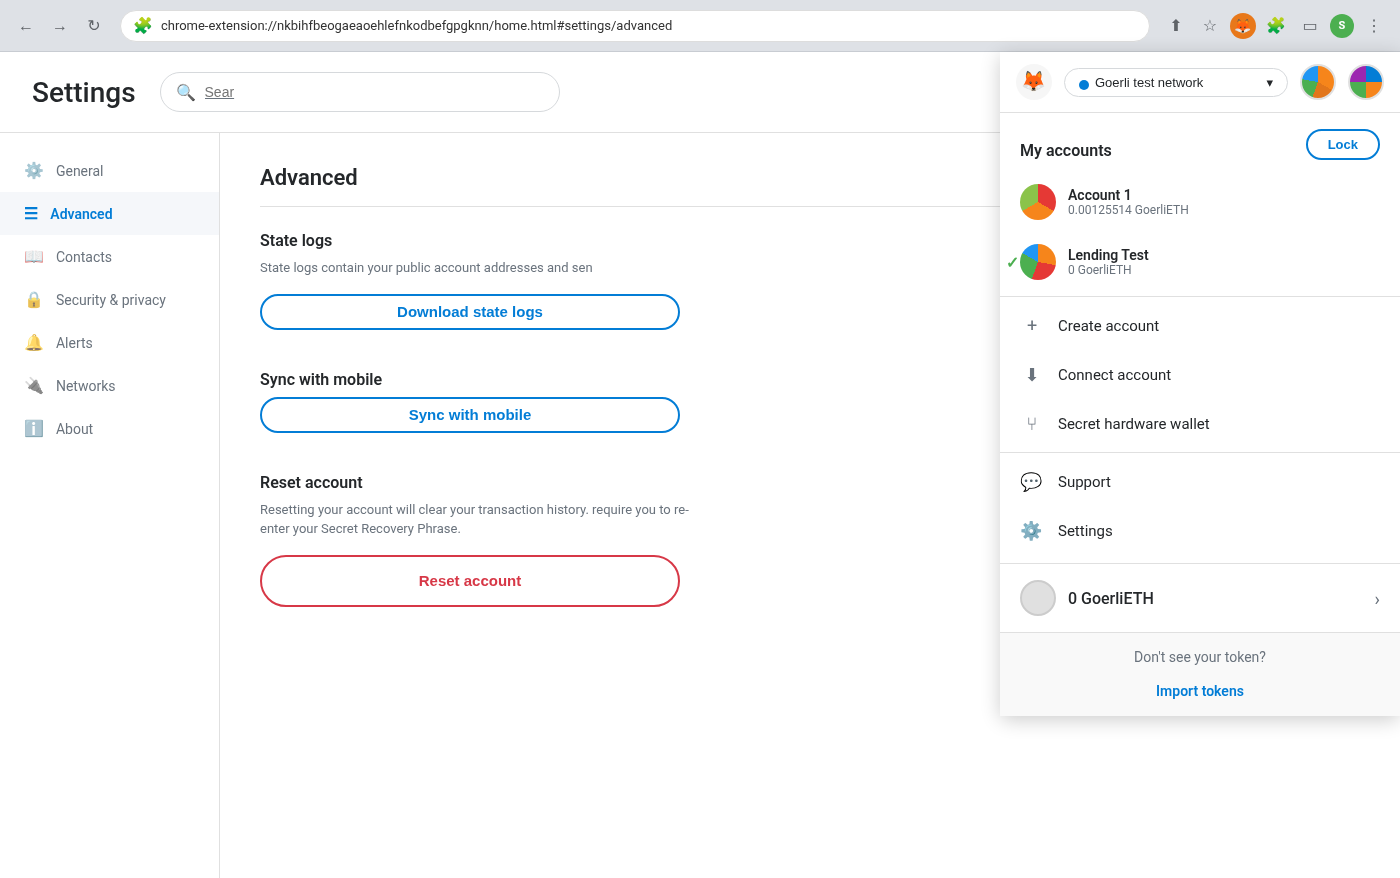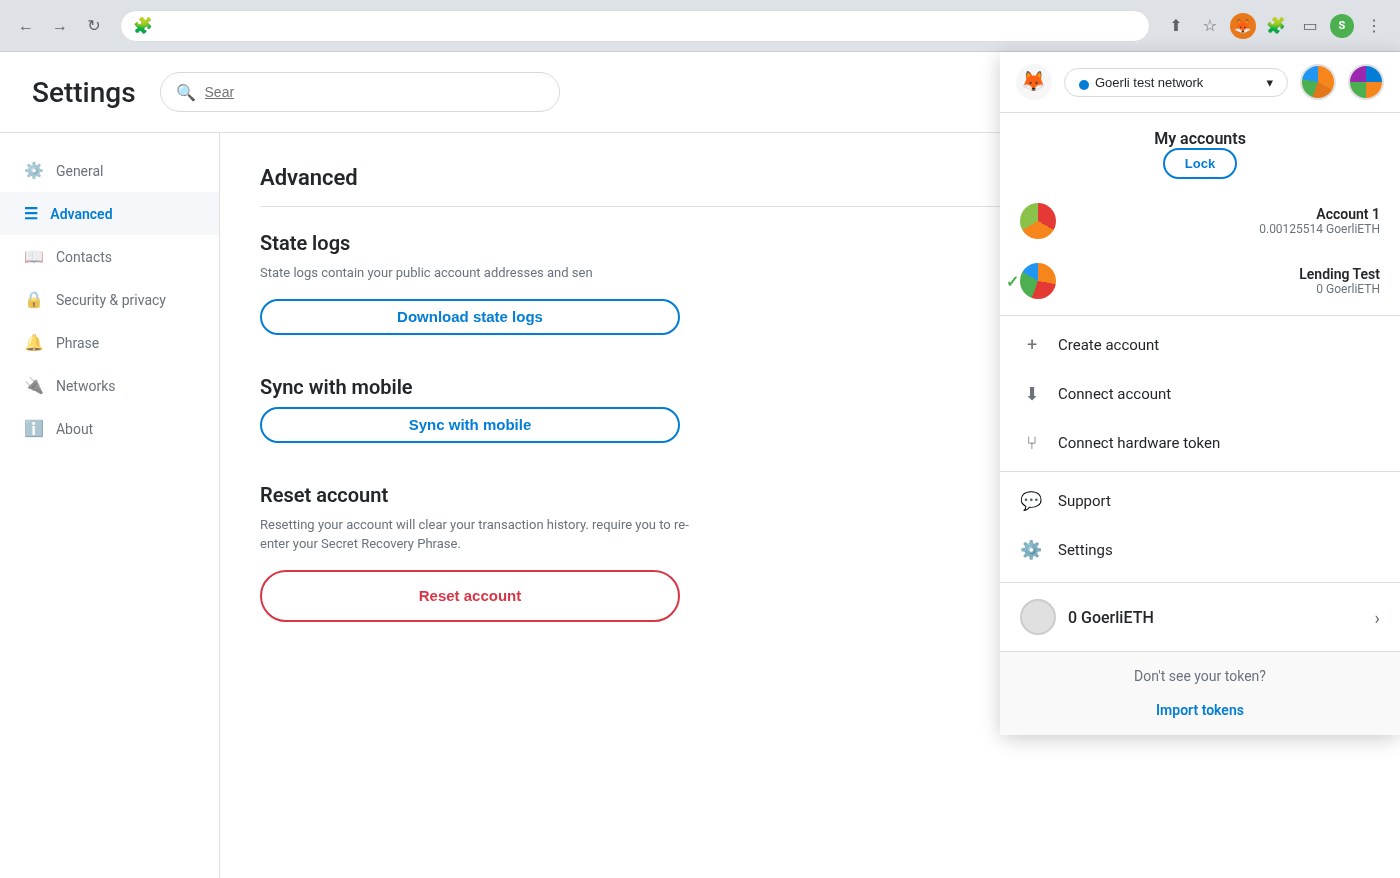--- a/index.html
+++ b/index.html
@@ -133,21 +133,21 @@
       color: #24272a;
       margin-bottom: 24px;
       padding-bottom: 16px;
       border-bottom: 1px solid #e0e0e0;
     }
 
     .setting-section {
       margin-bottom: 40px;
     }
     .setting-section-title {
-      font-size: 20px;
+      font-size: 16px;
       font-weight: 600;
       color: #24272a;
       margin-bottom: 8px;
     }
     .setting-section-desc {
       font-size: 13px;
       color: #6a737d;
       margin-bottom: 16px;
       line-height: 1.5;
       max-width: 440px;
@@ -226,24 +226,23 @@
     }
     .circle-avatar {
       width: 36px; height: 36px; border-radius: 50%;
       background: conic-gradient(#037dd6 0deg 90deg, #f6851b 90deg 180deg, #4caf50 180deg 270deg, #9c27b0 270deg 360deg);
       border: 2px solid #e0e0e0;
     }
 
     
     .accounts-header {
       display: flex;
-      align-items: center;
+      align-items: flex-end;
       justify-content: space-between;
       padding: 16px 20px 12px;
-      flex-direction: column;
     }
     .accounts-label {
       font-size: 16px;
       font-weight: 600;
       color: #24272a;
     }
     .lock-btn {
       padding: 6px 20px;
       border: 2px solid #037dd6;
       border-radius: 20px;
@@ -254,21 +253,20 @@
       cursor: pointer;
     }
 
     .account-item {
       display: flex;
       align-items: center;
       gap: 12px;
       padding: 12px 20px;
       cursor: pointer;
       transition: background 0.15s;
-      text-align: right;
     }
     .account-avatar-1 {
       width: 36px; height: 36px; border-radius: 50%;
       background: conic-gradient(#e53935 0deg 120deg, #f6851b 120deg 240deg, #8bc34a 240deg 360deg);
     }
     .account-avatar-2 {
       width: 36px; height: 36px; border-radius: 50%;
       background: conic-gradient(#f6851b 0deg 100deg, #e53935 100deg 200deg, #4caf50 200deg 300deg, #2196f3 300deg 360deg);
       position: relative;
     }
@@ -335,20 +333,21 @@
 <body>
 
 <div class="browser-chrome">
   <div class="nav-buttons">
     <button class="nav-btn">←</button>
     <button class="nav-btn">→</button>
     <button class="nav-btn">↻</button>
   </div>
   <div class="address-bar">
     <span class="puzzle-icon">🧩</span>
+    <span class="address-text">chrome-extension://nkbihfbeogaeaoehlefnkodbefgpgknn/home.html#settings/advanced</span>
   </div>
   <div class="browser-actions">
     <button class="browser-action-btn">⬆</button>
     <button class="browser-action-btn">☆</button>
     <div class="fox-avatar">🦊</div>
     <button class="browser-action-btn">🧩</button>
     <button class="browser-action-btn">▭</button>
     <div class="profile-btn">S</div>
     <button class="browser-action-btn">⋮</button>
   </div>
@@ -380,21 +379,21 @@
         <div class="sidebar-item">
           <span class="sidebar-icon">📖</span>
           <span>Contacts</span>
         </div>
         <div class="sidebar-item">
           <span class="sidebar-icon">🔒</span>
           <span>Security &amp; privacy</span>
         </div>
         <div class="sidebar-item">
           <span class="sidebar-icon">🔔</span>
-          <span>Phrase</span>
+          <span>Alerts</span>
         </div>
         <div class="sidebar-item">
           <span class="sidebar-icon">🔌</span>
           <span>Networks</span>
         </div>
         <div class="sidebar-item">
           <span class="sidebar-icon">ℹ️</span>
           <span>About</span>
         </div>
       </nav>
@@ -471,21 +470,21 @@
     <div class="menu-item">
       <span class="menu-icon">+</span>
       <span>Create account</span>
     </div>
     <div class="menu-item">
       <span class="menu-icon">⬇</span>
       <span>Connect account</span>
     </div>
     <div class="menu-item">
       <span class="menu-icon">⑂</span>
-      <span>Connect hardware token</span>
+      <span>Secret hardware wallet</span>
     </div>
 
     <div class="divider"></div>
 
     <div class="menu-item">
       <span class="menu-icon">💬</span>
       <span>Support</span>
     </div>
     <div class="menu-item">
       <span class="menu-icon">⚙️</span>

